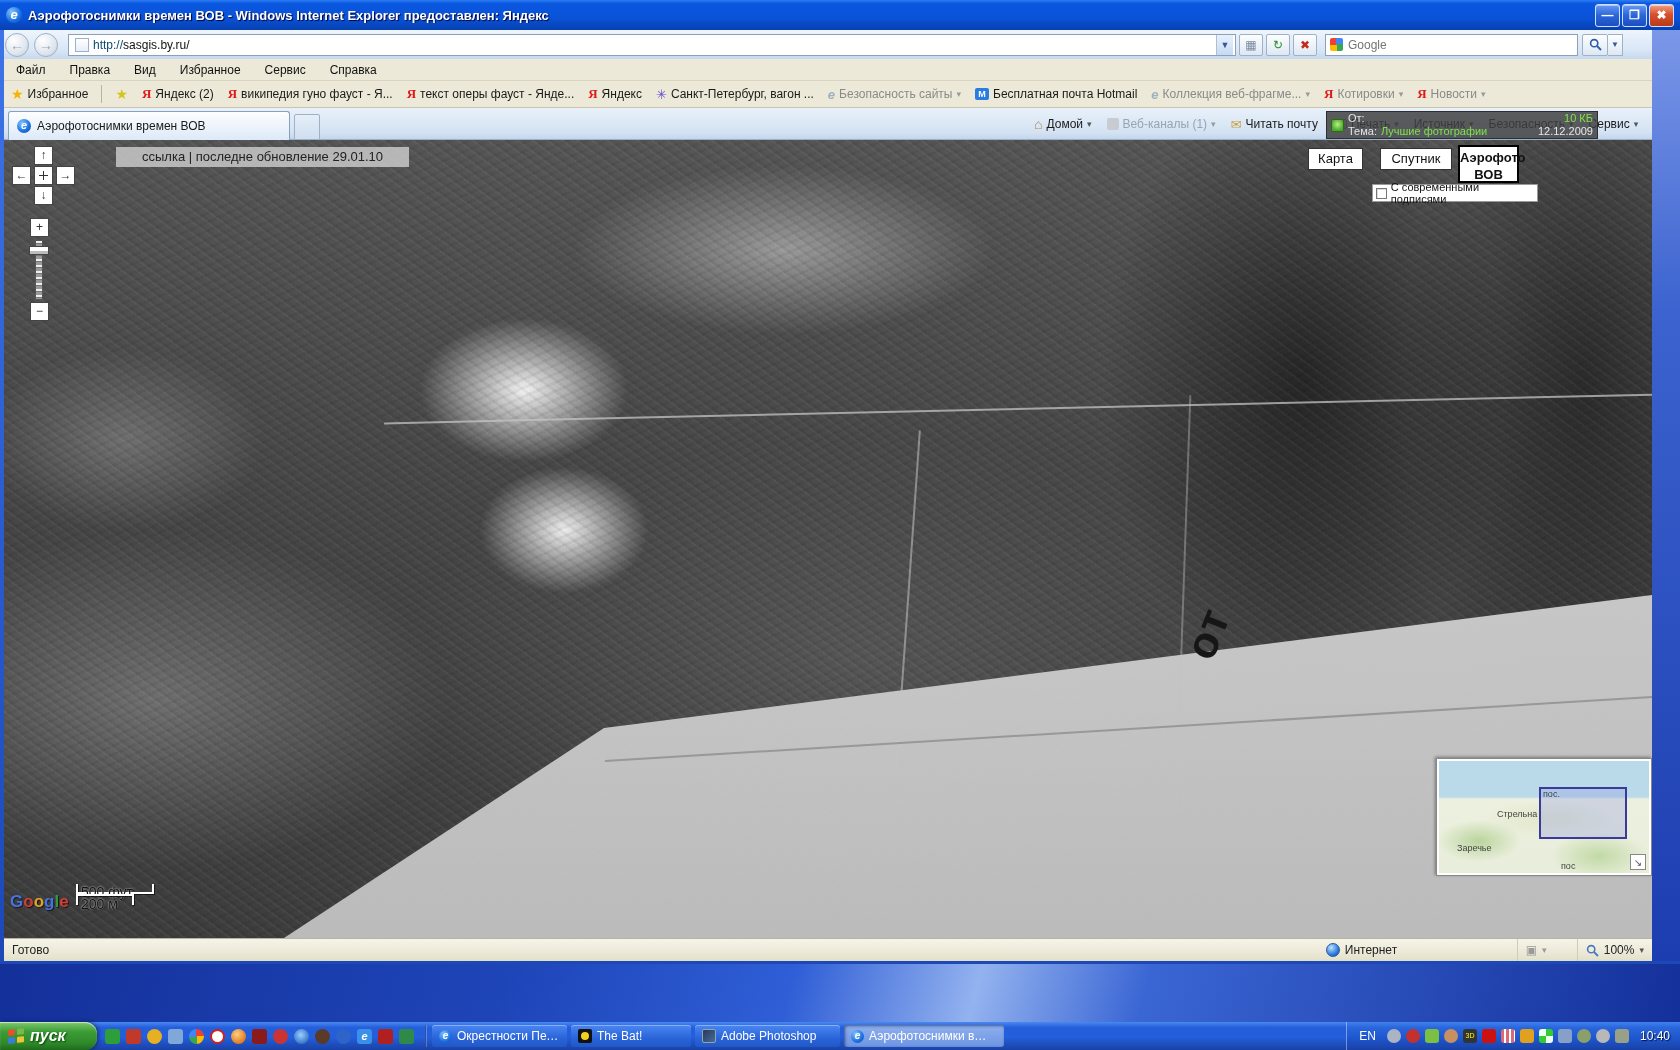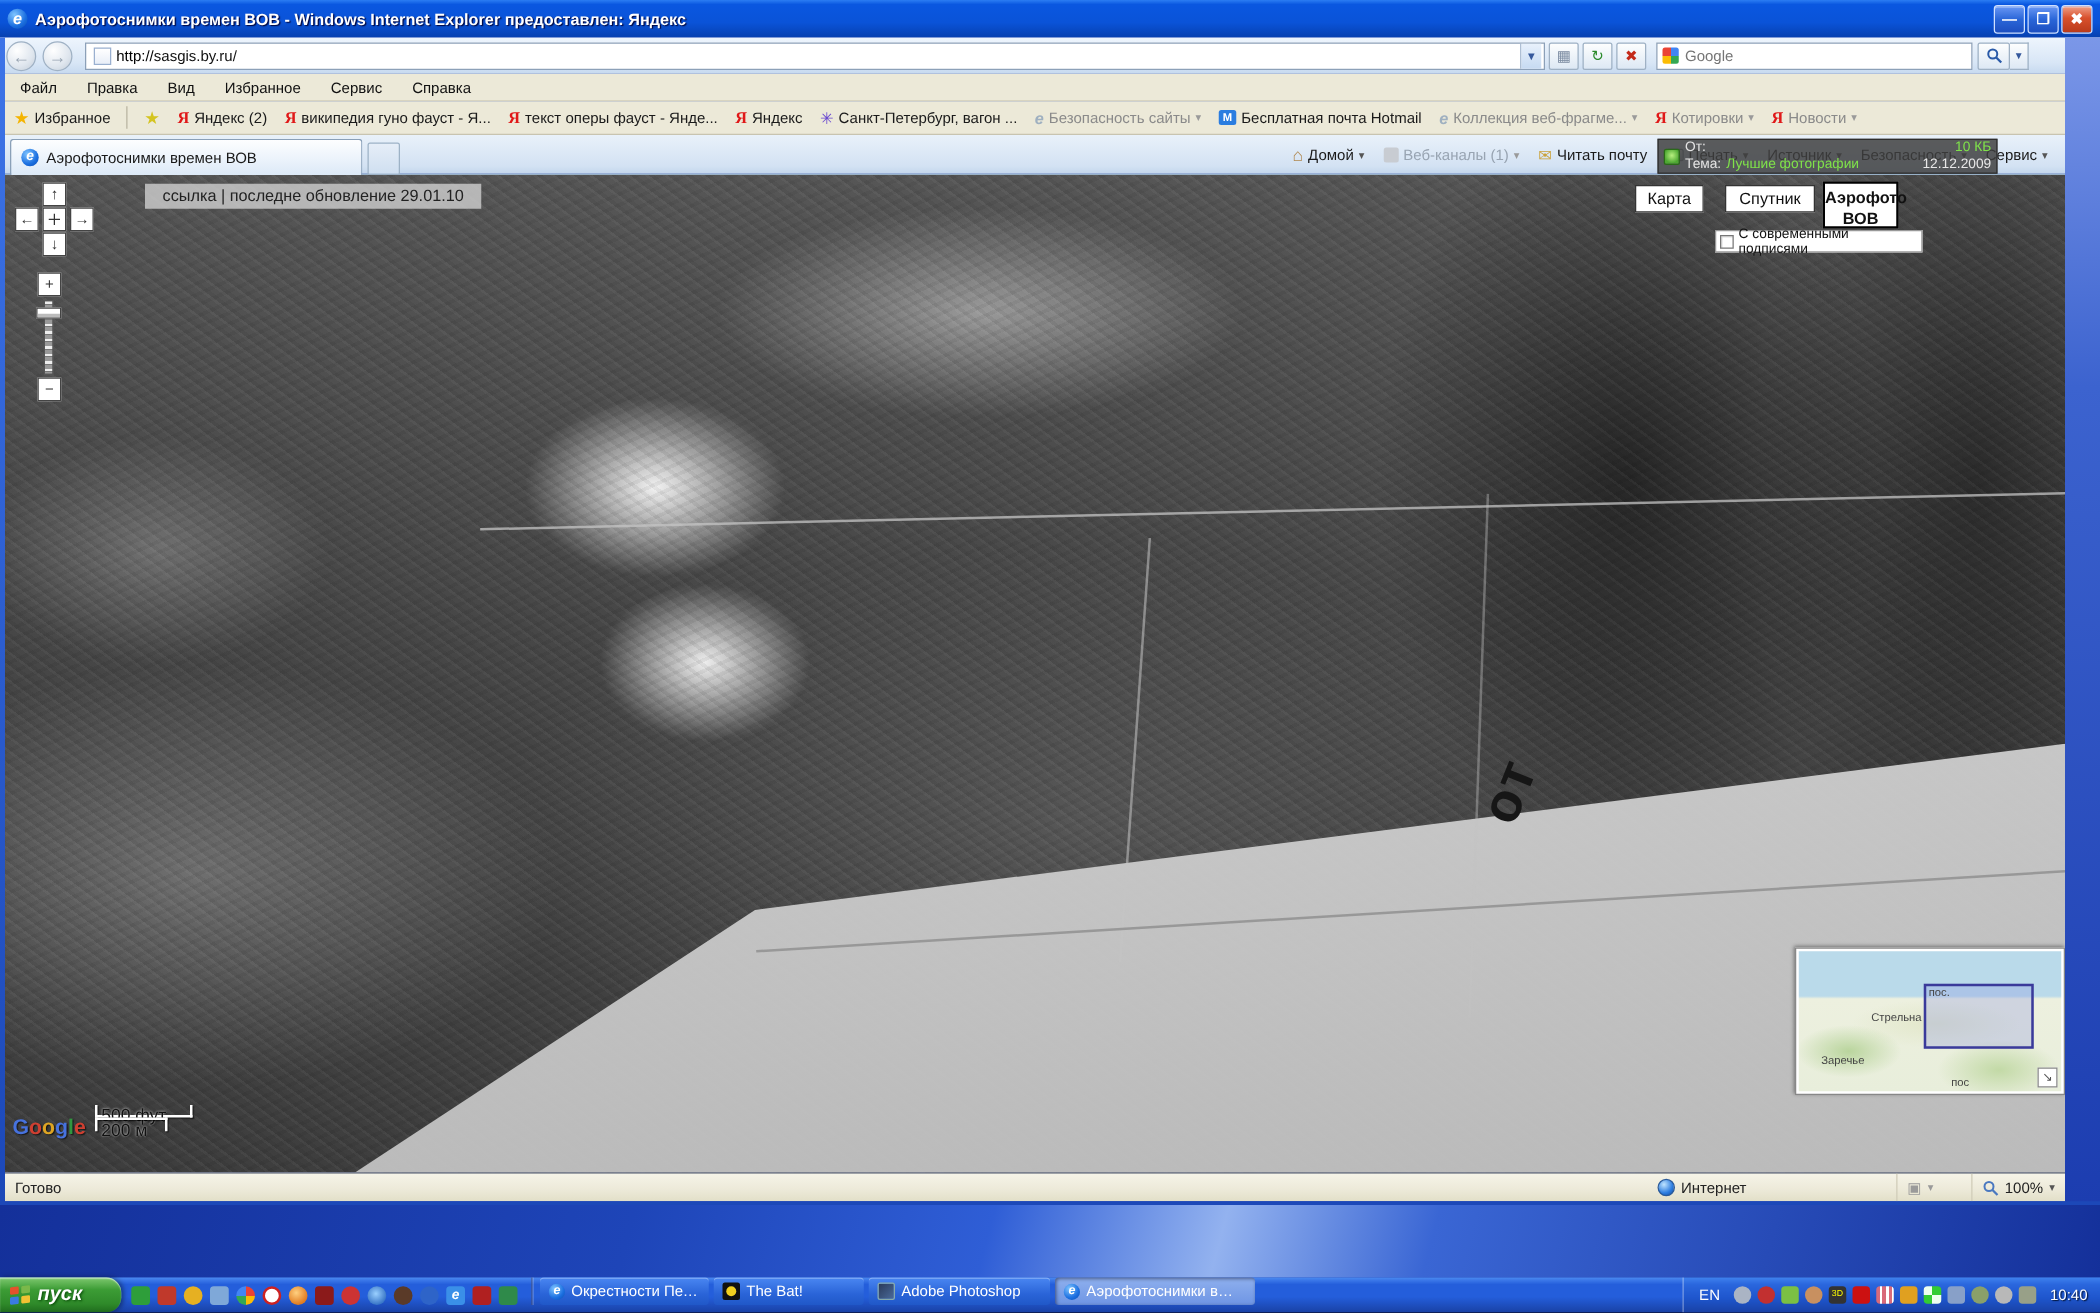--- a/index.html
+++ b/index.html
@@ -25,21 +25,21 @@
   .addressrow { position:absolute; left:0; top:30px; width:1680px; height:29px;
     background:linear-gradient(180deg,#eef5fd,#d8e6f6 70%,#c6d9ef); display:flex; align-items:center; }
   .navcircle { width:24px; height:24px; border-radius:50%; border:1px solid #9fb1c4; margin-left:5px;
     background:radial-gradient(circle at 35% 30%,#ffffff,#dfe6ee 60%,#c2ccd8); color:#9aa6b4;
     font-size:14px; line-height:22px; text-align:center; }
   .addrfield { height:22px; background:#fff; border:1px solid #8ca0b8; display:flex; align-items:center;
     margin-left:10px; width:1168px; padding:0 2px; }
   .addrfield .doc { width:14px; height:14px; margin:0 4px; background:linear-gradient(180deg,#fff,#e8eef8);
     border:1px solid #9ab0d0; position:relative; }
   .addrfield .urltext { font-size:12px; color:#111; }
-  .addrfield .scheme { color:#000000; }
+  .addrfield .scheme { color:#0c4a6e; }
   .addr-drop { margin-left:auto; width:17px; height:20px; background:linear-gradient(180deg,#e8f1fc,#c6daf2);
     border-left:1px solid #aebfd4; color:#35589c; font-size:9px; line-height:20px; text-align:center; }
   .mini-tool { width:24px; height:22px; margin-left:3px; border:1px solid #9fb1c4; border-radius:2px;
     background:linear-gradient(180deg,#fdfefe,#dde8f4); text-align:center; font-size:12px; line-height:20px; }
   .searchbox { height:22px; width:253px; background:#fff; border:1px solid #8ca0b8; margin-left:8px;
     display:flex; align-items:center; padding:0 4px; }
   .g4 { width:13px; height:13px; margin-right:5px; border-radius:2px;
     background:conic-gradient(#4285f4 0 25%, #34a853 0 50%, #fbbc05 0 75%, #ea4335 0); }
   .searchbox input { border:none; outline:none; flex:1; font-size:12px; color:#333; font-family:"Liberation Sans",sans-serif; background:transparent; }
   .search-go { width:26px; height:22px; margin-left:4px; border:1px solid #9fb1c4; border-radius:2px;
@@ -105,21 +105,21 @@
     radial-gradient(ellipse 200px 130px at 120px 300px, rgba(170,170,170,0.4), rgba(170,170,170,0) 70%),
     radial-gradient(ellipse 600px 300px at 850px 520px, rgba(135,135,135,0.28), rgba(135,135,135,0) 75%),
     linear-gradient(180deg,#565656 0%,#474747 45%,#3e3e3e 100%); }
   .wedge { position:absolute; left:0; top:0; width:1648px; height:798px;
     clip-path:polygon(280px 798px, 600px 588px, 1648px 455px, 1648px 798px);
     background:linear-gradient(180deg,#a2a2a2,#d0d0d0 55%,#c3c3c3); opacity:.94; }
   .road { position:absolute; background:#c4c4c4; opacity:.75; }
   .watermark { position:absolute; left:1178px; top:468px; font-size:44px; font-weight:bold; color:#161616;
     transform:rotate(-68deg); letter-spacing:2px; }
   .banner { position:absolute; left:112px; top:7px; height:20px; background:rgba(210,210,210,.78); color:#222;
-    font-size:13px; line-height:20px; padding:0 14px; }
+    font-size:13px; line-height:20px; padding:0 26px; }
   .panbtn { position:absolute; width:19px; height:19px; background:#fff; border:1px solid #444; color:#333;
     font-size:12px; line-height:17px; text-align:center; }
   .pan-center-glyph { position:absolute; left:4px; top:4px; width:9px; height:9px;
     background:linear-gradient(#333,#333) center/9px 1px no-repeat, linear-gradient(#333,#333) center/1px 9px no-repeat; }
   .zoomtrack { position:absolute; left:31px; top:100px; width:8px; height:60px;
     background:repeating-linear-gradient(180deg,#eee 0 2px,#777 2px 3px,#999 3px 6px); border:1px solid #555; }
   .zoomhandle { position:absolute; left:25px; top:106px; width:20px; height:9px; background:#fff; border:1px solid #444;
     box-shadow:inset 0 -3px 0 #bbb; }
   .layerbtn { position:absolute; height:22px; background:#fff; border:1px solid #333; color:#111; font-size:13px;
     text-align:center; line-height:20px; }
@@ -165,21 +165,21 @@
     background:linear-gradient(180deg,#3d74e8,#1c48b8); }
   .border-right { position:absolute; left:1652px; top:30px; width:28px; height:932px;
     background:linear-gradient(180deg,#7b97e8,#3c63cf 30%,#1c3db0 100%); }
   .border-bottom { position:absolute; left:0; top:961px; width:1680px; height:3px; background:#1c48b8; }
   .desktop { position:absolute; left:0; top:964px; width:1680px; height:58px;
     background:linear-gradient(105deg,#14309a 0%,#1e45b8 30%,#2f5ed6 47%,#93b2ef 58%,#3a66d4 68%,#14309a 100%); }
 
   
   .taskbar { position:absolute; left:0; top:1022px; width:1680px; height:28px;
     background:linear-gradient(180deg,#4b8af0 0%,#3a77e8 8%,#245edb 20%,#245edb 55%,#1941a5 100%);
-    display:flex; }
+    display:flex; align-items:center; }
   .startbtn { width:97px; height:28px; border-radius:0 12px 12px 0; display:flex; align-items:center; gap:6px;
     padding-left:8px; background:linear-gradient(180deg,#7ec96f,#3c9c35 35%,#2f8a2a 75%,#1f6b1d);
     box-shadow:inset 0 1px 1px rgba(255,255,255,.6), 2px 0 4px rgba(0,0,0,.4); }
   .startbtn .stxt { color:#fff; font-weight:bold; font-size:16px; font-style:italic; text-shadow:1px 1px 2px #054505; }
   .winflag { position:relative; width:16px; height:14px; transform:skewY(-6deg); }
   .winflag i { position:absolute; width:7px; height:6px; border-radius:1px; }
   .winflag .f1 { left:0; top:0; background:#e4512c; } .winflag .f2 { right:0; top:0; background:#7ab84a; }
   .winflag .f3 { left:0; bottom:0; background:#3a7be0; } .winflag .f4 { right:0; bottom:0; background:#f2c233; }
   .ql { display:flex; align-items:center; gap:6px; padding:0 8px; }
   .ql span { width:15px; height:15px; display:inline-block; border-radius:3px; }

